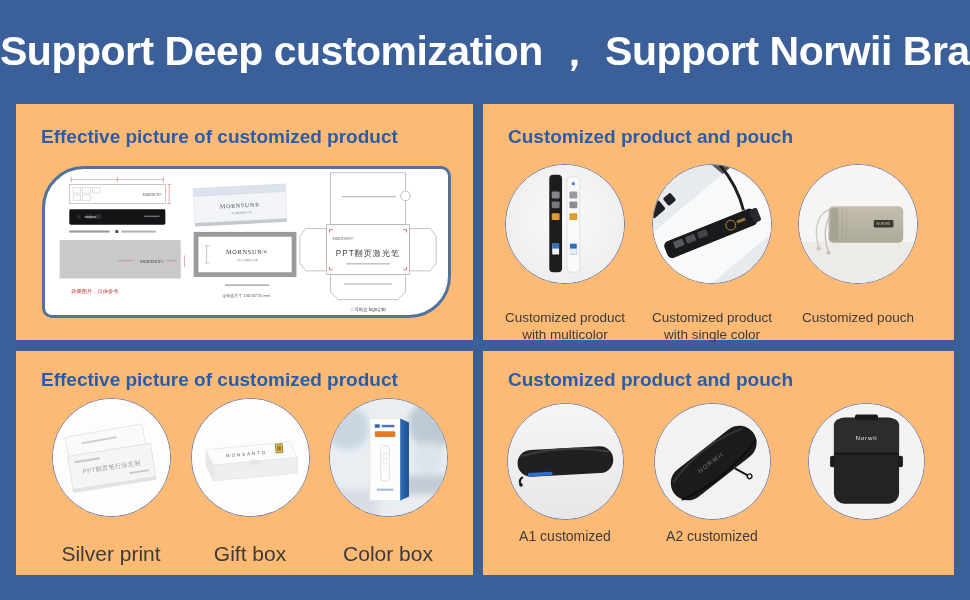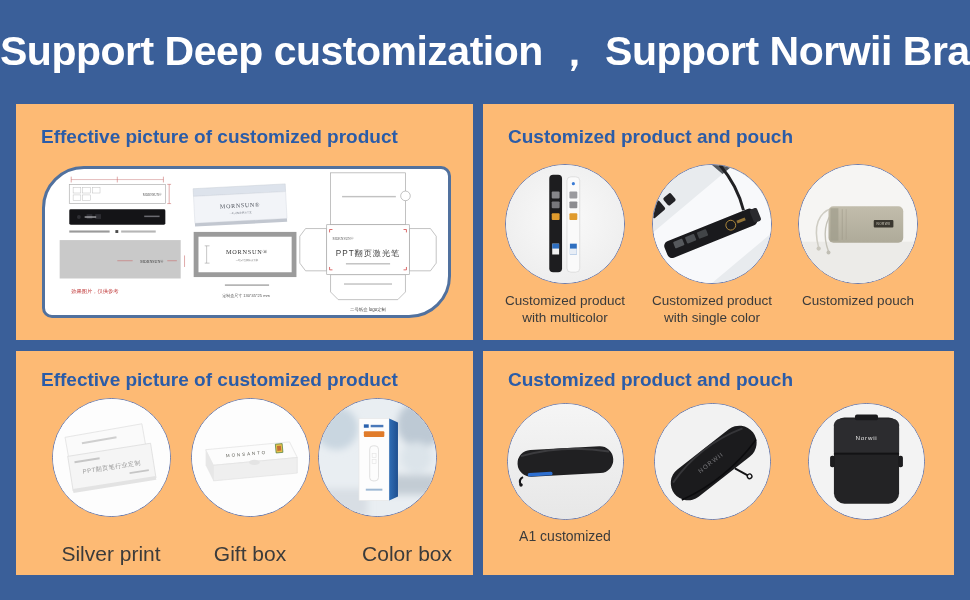--- a/index.html
+++ b/index.html
@@ -34,26 +34,26 @@
   .circle{
     margin:0 auto;border-radius:50%;border:1px solid #6b7cae;
     overflow:hidden;background:#fff;
   }
   .circle svg{display:block;width:100%;height:100%;}
   .tr-item{top:60px;}
   .tr-item .circle{width:118px;height:118px;}
   .tr-item-1{left:7px;} .tr-item-2{left:154px;} .tr-item-3{left:300px;}
   .bl-item{top:47px;}
   .bl-item .circle{width:117px;height:117px;}
-  .bl-item-1{left:20px;} .bl-item-2{left:159px;} .bl-item-3{left:286px;text-align:right;}
+  .bl-item-1{left:20px;} .bl-item-2{left:159px;} .bl-item-3{left:297px;}
   .br-item{top:52px;}
   .br-item .circle{width:115px;height:115px;}
   .br-item-1{left:7px;} .br-item-2{left:154px;} .br-item-3{left:308px;}
   .cap{
-    margin-top:9px;color:#3b3b3b;line-height:1.25;
+    margin-top:26px;color:#3b3b3b;line-height:1.25;
   }
   .tr-item .cap{font-size:13.5px;}
   .bl-item .cap{font-size:21px;margin-top:24px;}
   .br-item .cap{font-size:14px;margin-top:8px;}
   svg text{font-family:"Liberation Sans",sans-serif;}
   svg text.serif{font-family:"Liberation Serif",serif;}
 </style>
 </head>
 <body>
 
@@ -329,20 +329,21 @@
         <g transform="rotate(-38 60 60)">
           <rect x="8" y="44" width="104" height="36" rx="18" fill="#1b1b1d"></rect>
           <path d="M14,52 Q 60,38 106,52" stroke="#353538" stroke-width="2" fill="none"></path>
           <path d="M10,72 Q 60,84 110,70" stroke="#0c0c0e" stroke-width="1.6" fill="none"></path>
           <text x="58" y="62" font-size="6.5" text-anchor="middle" fill="#9a9a9e" letter-spacing="1.2" opacity="0.75">NORWII</text>
           <line x1="74" y1="80" x2="80" y2="94" stroke="#141416" stroke-width="2"></line>
           <circle cx="81" cy="96" r="2.4" fill="none" stroke="#141416" stroke-width="1.4"></circle>
         </g>
       </svg>
     </div>
+    <div class="cap"><span>A2 customized</span></div>
   </div>
 
   <div class="item br-item br-item-3">
     <div class="circle">
       <svg viewBox="0 0 120 120">
         <rect width="120" height="120" fill="#f3f3f3"></rect>
         <rect x="26" y="14" width="68" height="90" rx="11" fill="#232325"></rect>
         <path d="M26,52 h68" stroke="#0f0f11" stroke-width="1.2"></path>
         <path d="M30,16 h60 a8,8 0 0 1 4,8 v26 h-68 v-26 a8,8 0 0 1 4,-8" fill="#2c2c2f"></path>
         <rect x="48" y="11" width="24" height="6" rx="2" fill="#1a1a1c"></rect>

